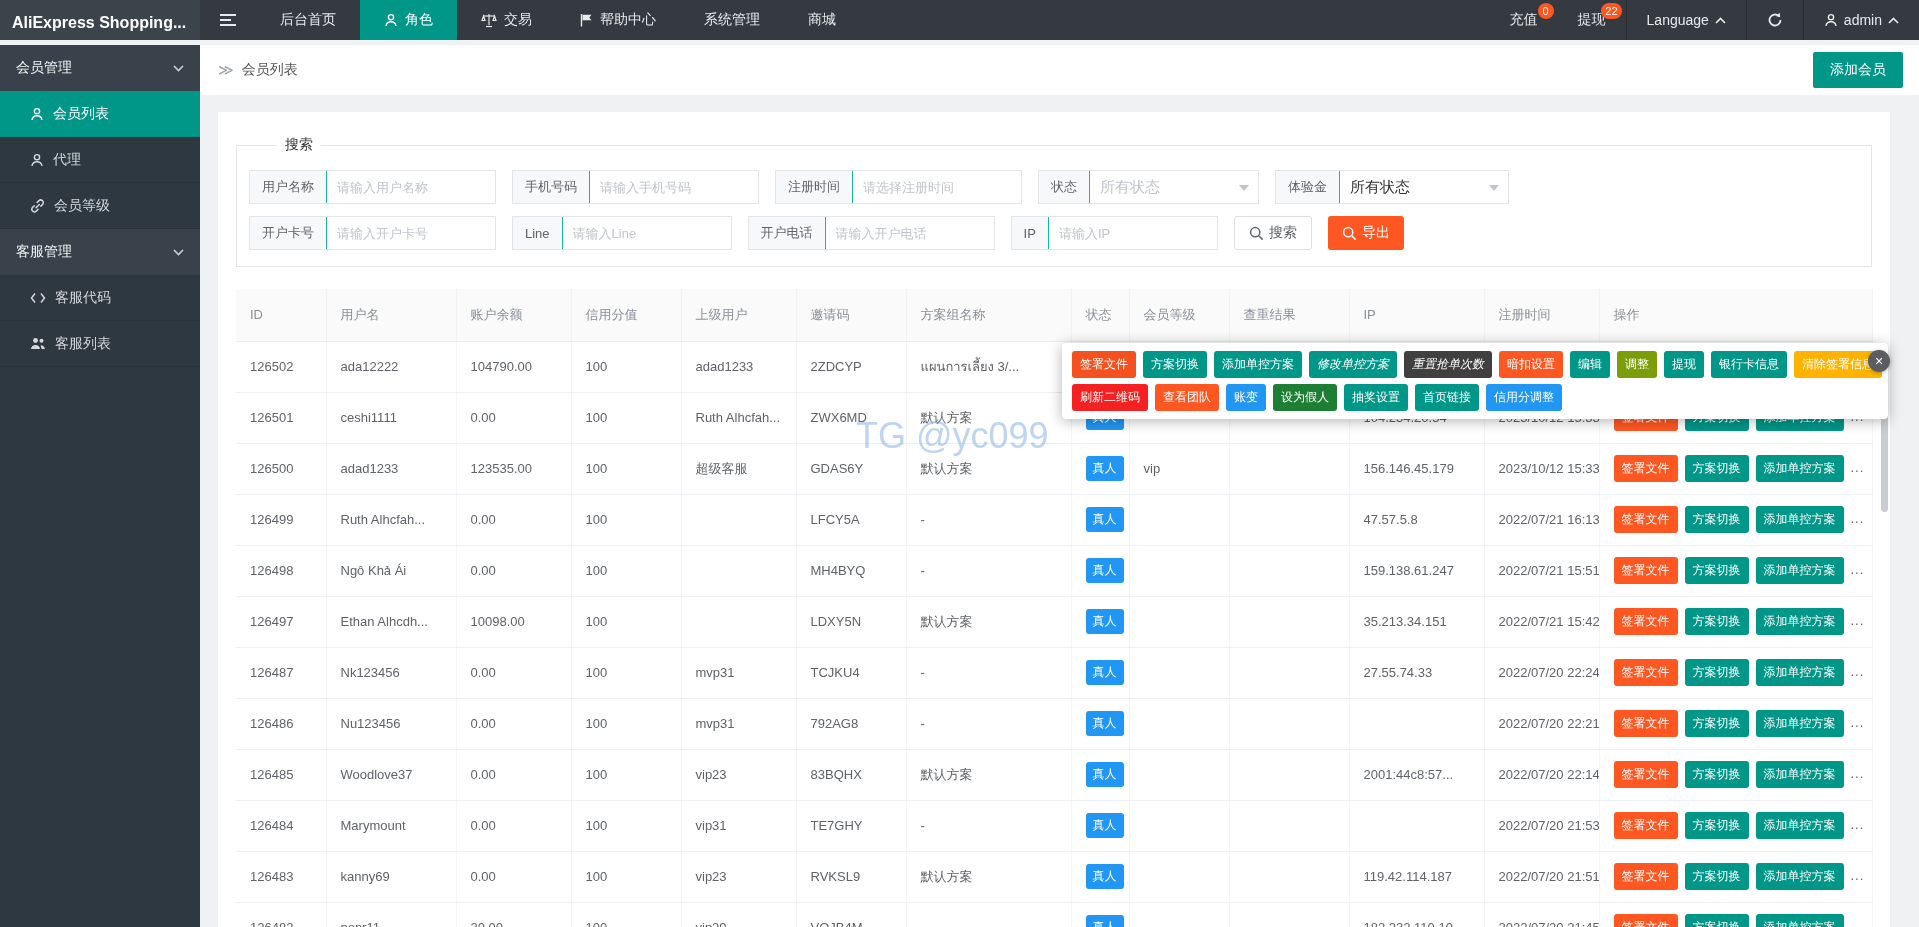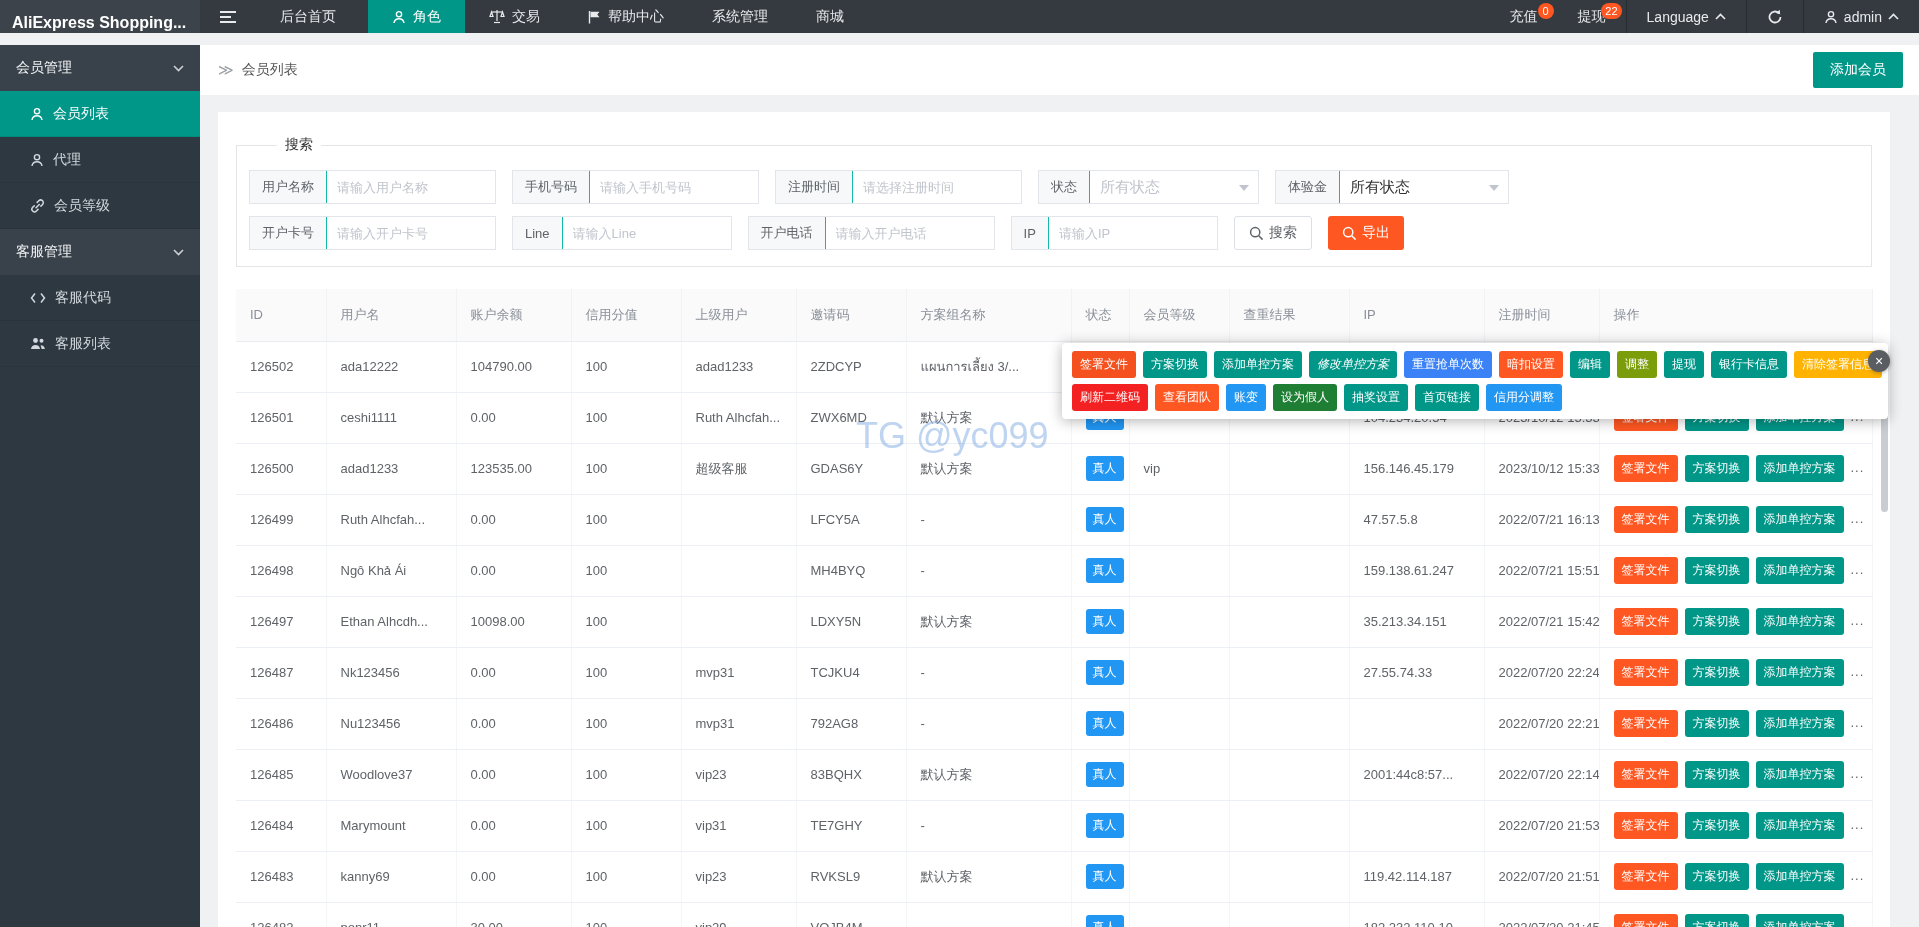--- a/index.html
+++ b/index.html
@@ -1,27 +1,27 @@
 <!DOCTYPE html>
 <html><head>
 <meta charset="utf-8">
 <style>
   * { margin:0; padding:0; box-sizing:border-box; }
   html,body { width:1919px; height:927px; overflow:hidden;
     font-family:"Liberation Sans","DejaVu Sans",sans-serif; background:#f0f1f2; }
 
   
-  .topbar { position:absolute; left:0; top:0; width:1919px; height:33px;
+  .topbar { position:absolute; left:0; top:0; width:1919px; height:40px;
     background:#343a40; display:flex; align-items:stretch; color:#e8eaec; z-index:60; }
   .logo { width:200px; background:#3d434b; color:#fff; font-size:16px; font-weight:bold;
     line-height:45px; padding-left:12px; white-space:nowrap; overflow:hidden; }
   .burger { width:56px; display:flex; align-items:center; justify-content:center; cursor:pointer; }
   .nav-item { display:flex; align-items:center; gap:7px; padding:0 24px; font-size:14px;
     cursor:pointer; white-space:nowrap; }
-  .nav-item.active { background:#009688; color:#fff;margin-left:8px; }
+  .nav-item.active { background:#009688; color:#fff; }
   .top-right { margin-left:auto; display:flex; align-items:stretch; }
   .top-link { position:relative; display:flex; align-items:center; gap:6px; padding:0 20px;
     font-size:14px; cursor:pointer; }
   .top-link.sep { border-left:1px solid rgba(0,0,0,0.25); }
   .tbadge { position:absolute; top:3px; right:4px; background:#ff5722; color:#fff;
     border-radius:9px; font-size:11px; line-height:16px; min-width:16px; padding:0 4px;
     text-align:center; }
   .icon { display:inline-flex; align-items:center; justify-content:center; }
   .icon svg { display:block; }
 
@@ -586,21 +586,21 @@
 
 <div class="watermark">TG @yc099</div>
 
 <div class="popup">
   <div id="popup-rows">
       <div class="popup-row">
         <span class="pbtn" style="background: rgb(244, 81, 30);">签署文件</span>
         <span class="pbtn" style="background: rgb(0, 150, 136);">方案切换</span>
         <span class="pbtn" style="background: rgb(0, 150, 136);">添加单控方案</span>
         <span class="pbtn" style="background: rgb(0, 150, 136); font-style: italic;">修改单控方案</span>
-        <span class="pbtn" style="background: #3b82f6;">重置抢单次数</span>
+        <span class="pbtn" style="background: #404040; font-style: italic;">重置抢单次数</span>
         <span class="pbtn" style="background: rgb(255, 87, 34);">暗扣设置</span>
         <span class="pbtn" style="background: rgb(0, 150, 136);">编辑</span>
         <span class="pbtn" style="background: rgb(122, 157, 9);">调整</span>
         <span class="pbtn" style="background: rgb(0, 150, 136);">提现</span>
         <span class="pbtn" style="background: rgb(0, 150, 136);">银行卡信息</span>
         <span class="pbtn" style="background: rgb(255, 179, 0);">清除签署信息</span>
       </div>
       <div class="popup-row">
         <span class="pbtn" style="background: rgb(243, 33, 33);">刷新二维码</span>
         <span class="pbtn" style="background: rgb(255, 87, 34);">查看团队</span>

